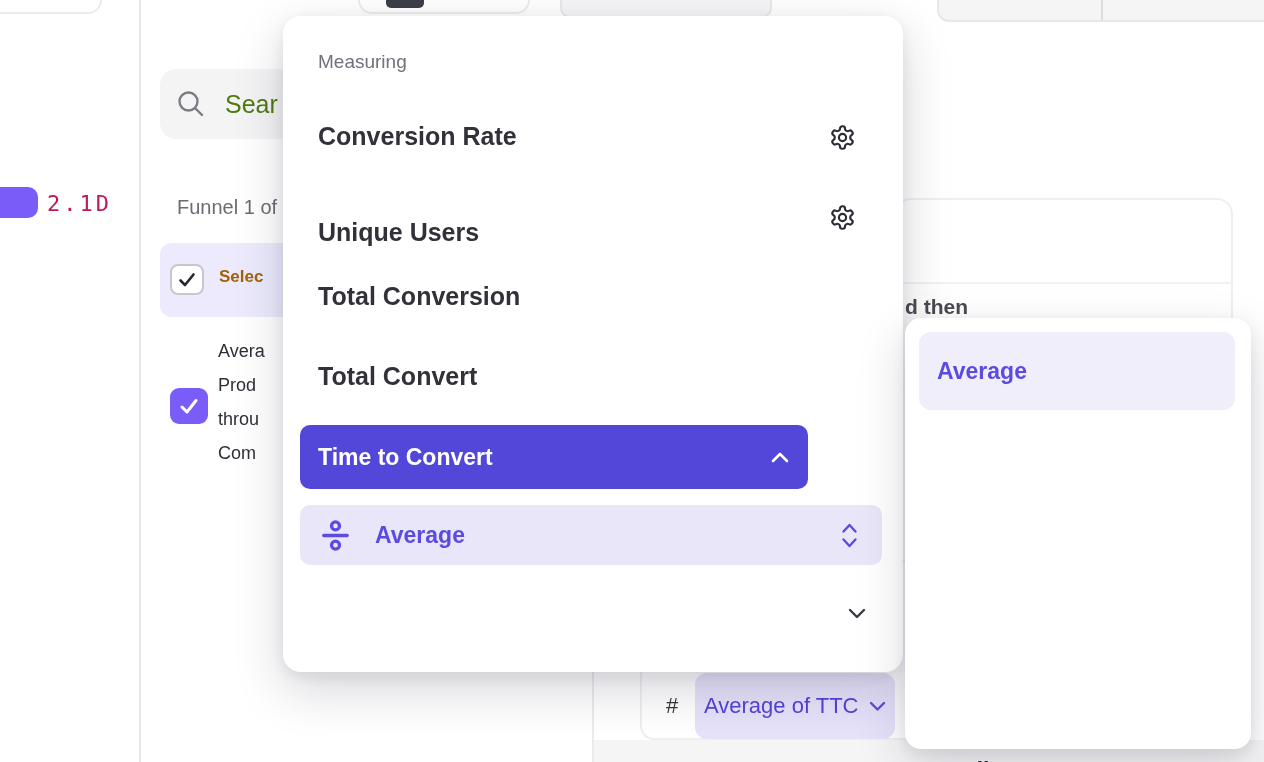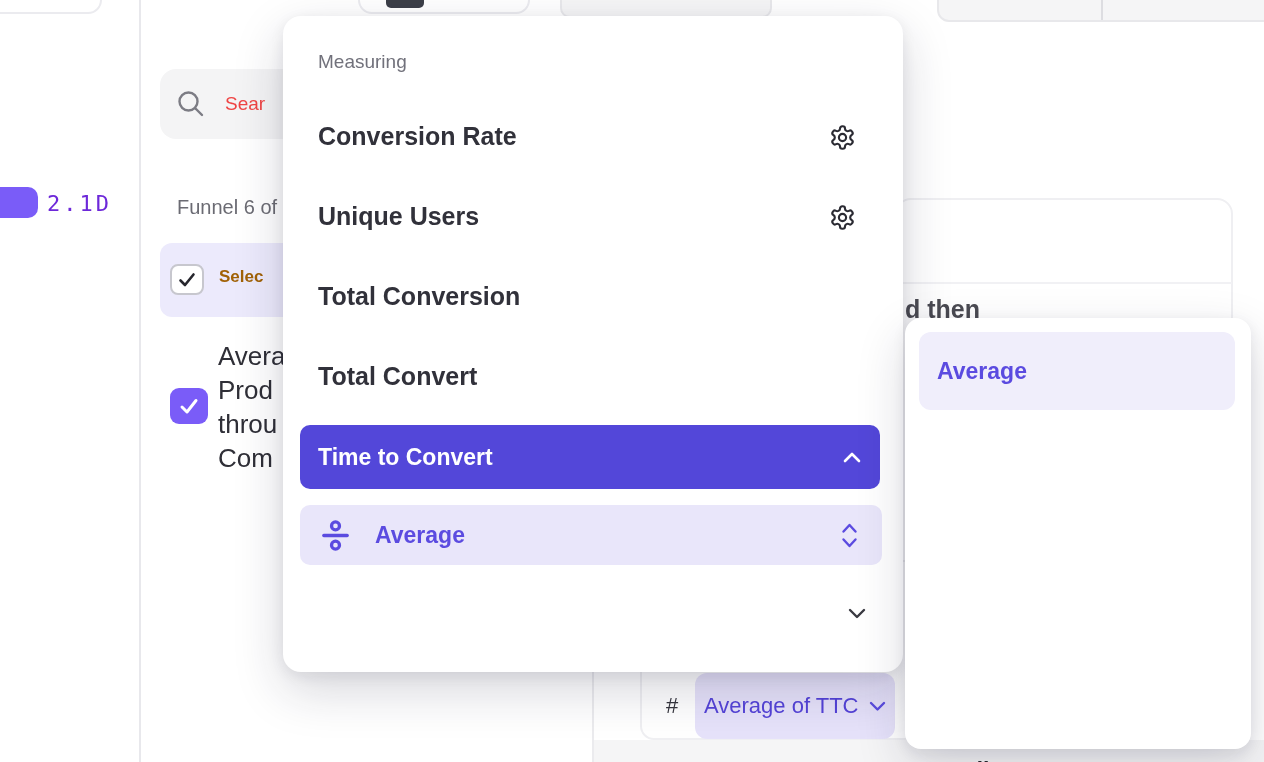--- a/index.html
+++ b/index.html
@@ -15,64 +15,64 @@
   
   .v-divider { left:139px; top:0; width:2px; height:762px; background:#e8e8ec; }
   .box-tl { left:-14px; top:-16px; width:116px; height:30px; background:#fff; border:2px solid #ebebef; border-radius:14px; }
   .box-t2 { left:358px; top:-18px; width:172px; height:32px; background:#fff; border:2px solid #ebebef; border-radius:14px; }
   .dark-pill { left:386px; top:-6px; width:38px; height:14px; background:#3c3f48; border-radius:5px; }
   .tab-gray { left:560px; top:-14px; width:212px; height:32px; background:#f5f5f6; border:2px solid #e8e8eb; border-radius:10px; }
   .seg-gray { left:937px; top:-16px; width:340px; height:38px; background:#f5f5f6; border:2px solid #e8e8eb; border-radius:0 0 0 12px; }
   .seg-divider { left:1101px; top:0; width:2px; height:20px; background:#dddde1; }
 
   .badge-21d { left:0; top:187px; width:38px; height:31px; background:#7a5cf8; border-radius:0 10px 10px 0; }
-  .badge-label { left:47px; top:191px; font-family:"DejaVu Sans Mono", monospace; font-size:22px; letter-spacing:3px; color:#6d28d9; }
+  .badge-label { left:47px; top:191px; font-family:"DejaVu Sans Mono", monospace; font-size:22px; letter-spacing:3px; color:#be185d; }
 
   .search-bar { left:160px; top:69px; width:250px; height:70px; background:#f4f4f5; border-radius:16px; }
   .search-icon { left:176px; top:89px; }
-  .search-text { left:225px; top:69px; height:70px; line-height:70px; font-size:19px; color:#ef4444; }
+  .search-text { left:225px; top:69px; height:70px; line-height:70px; font-size:25px; color:#4d7c0f; }
 
   .funnel-label { left:177px; top:196px; font-size:20px; color:#6b6b73; }
 
   .select-row { left:160px; top:243px; width:140px; height:74px; background:#eceafc; border-radius:12px 0 0 12px; }
   .cb-white { left:170px; top:264px; width:34px; height:31px; background:#fff; border:2px solid #c7c7ce; border-radius:8px; display:flex; align-items:center; justify-content:center; }
   .select-label { left:219px; top:267px; font-size:17px; font-weight:700; color:#a16207; }
 
-  .step-line { left:218px; width:66px; height:30px; overflow:hidden; font-size:26px; color:#2f2f37; white-space:nowrap; }
+  .step-line { left:218px; width:66px; height:30px; overflow:hidden; font-size:18px; color:#2f2f37; white-space:nowrap; }
   .cb-purple { left:170px; top:388px; width:38px; height:36px; background:#7a5cf8; border-radius:9px; display:flex; align-items:center; justify-content:center; }
 
   .card-a { left:895px; top:198px; width:338px; height:474px; background:#fff; border:2px solid #efeff2; border-radius:16px; }
   .event-text { left:910px; top:226px; font-size:22px; color:#9b9ba3; }
   .card-a-divider { left:896px; top:282px; width:336px; height:2px; background:#f1f1f4; }
-  .then-text { left:905px; top:295px; font-size:25px; font-weight:700; color:#4b4b52; }
+  .then-text { left:905px; top:295px; font-size:21px; font-weight:700; color:#4b4b52; }
 
   .card-b { left:640px; top:560px; width:593px; height:180px; background:#fff; border:2px solid #efeff2; border-radius:14px; }
   .hash-label { left:666px; top:693px; font-size:22px; color:#36363e; }
   .metric-chip { left:695px; top:673px; width:200px; height:66px; background:#e6e2fa; border-radius:12px; }
   .chip-label { left:704px; top:673px; height:84px; line-height:66px; font-size:22px; color:#5443d8; }
   .chip-chevron { left:869px; top:701px; }
   .edge-line { left:592px; top:660px; width:2px; height:102px; background:#ebebee; }
   .bottom-strip { left:594px; top:740px; width:670px; height:22px; background:#f5f5f6; }
 
   
   .panel-measuring {
     left:283px; top:16px; width:620px; height:656px; background:#fff; border-radius:18px;
     box-shadow:0 4px 14px rgba(25,25,55,.08), 0 18px 50px rgba(25,25,55,.18);
     z-index:20;
   }
   .panel-measuring .inner { position:absolute; inset:0; }
   .section-label { left:35px; top:35px; font-size:19px; color:#71717b; }
   .menu-label { font-size:25px; font-weight:700; color:#31313a; }
   .mi-0 { left:35px; top:106px; }
-  .mi-1 { left:35px; top:186px; }
+  .mi-1 { left:35px; top:202px; }
   .mi-2 { left:35px; top:266px; }
   .mi-3 { left:35px; top:346px; }
   .gear-0 { left:546px; top:108px; }
   .gear-1 { left:546px; top:188px; }
-  .ttc-button { left:17px; top:409px; width:580px; height:64px; background:#5347d9; border-radius:10px; }
+  .ttc-button { left:17px; top:409px; width:508px; height:64px; background:#5347d9; border-radius:10px; }
   .ttc-label { left:18px; top:0; height:64px; line-height:64px; font-size:23px; font-weight:700; color:#ffffff; position:absolute; }
   .ttc-chevron { position:absolute; right:19px; top:27px; }
   .avg-row { left:17px; top:489px; width:582px; height:60px; background:#e9e6fa; border-radius:10px; }
   .avg-icon { position:absolute; left:19px; top:14px; }
   .avg-label { position:absolute; left:75px; top:0; height:60px; line-height:60px; font-size:23px; font-weight:700; color:#5b4be0; }
   .avg-selector { position:absolute; right:24px; top:17px; }
   .ps-label { left:35px; top:586px; }
   .ps-chevron { left:565px; top:592px; }
 
   
@@ -108,21 +108,21 @@
   <div class="abs search-bar">
     <span class="abs search-icon" style="position:absolute; left:16px; top:20px;">
       <svg width="30" height="30" viewBox="0 0 30 30" fill="none">
         <circle cx="12.5" cy="12.5" r="9" stroke="#7c7c84" stroke-width="2.4"></circle>
         <line x1="19.5" y1="19.5" x2="26" y2="26" stroke="#7c7c84" stroke-width="2.4" stroke-linecap="round"></line>
       </svg>
     </span>
   </div>
   <div class="abs search-text">Sear</div>
 
-  <div class="abs funnel-label">Funnel 6 of</div>
+  <div class="abs funnel-label">Funnel 1 of</div>
 
   <div class="abs select-row"></div>
   <div class="abs cb-white">
     <svg width="20" height="18" viewBox="0 0 20 18" fill="none">
       <polyline points="3.5,9.5 8,14 16.5,3.5" stroke="#26262e" stroke-width="2.6" stroke-linecap="round" stroke-linejoin="round"></polyline>
     </svg>
   </div>
   <div class="abs select-label">Selec</div>
 
   <div class="abs step-line" style="top:341px;">Avera</div>

